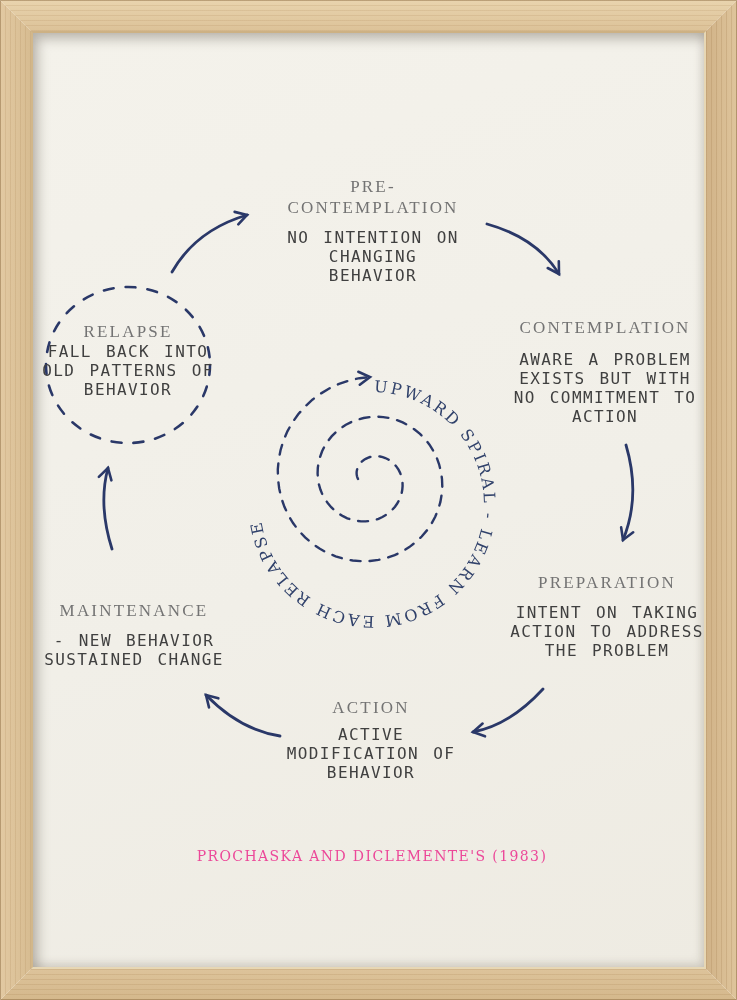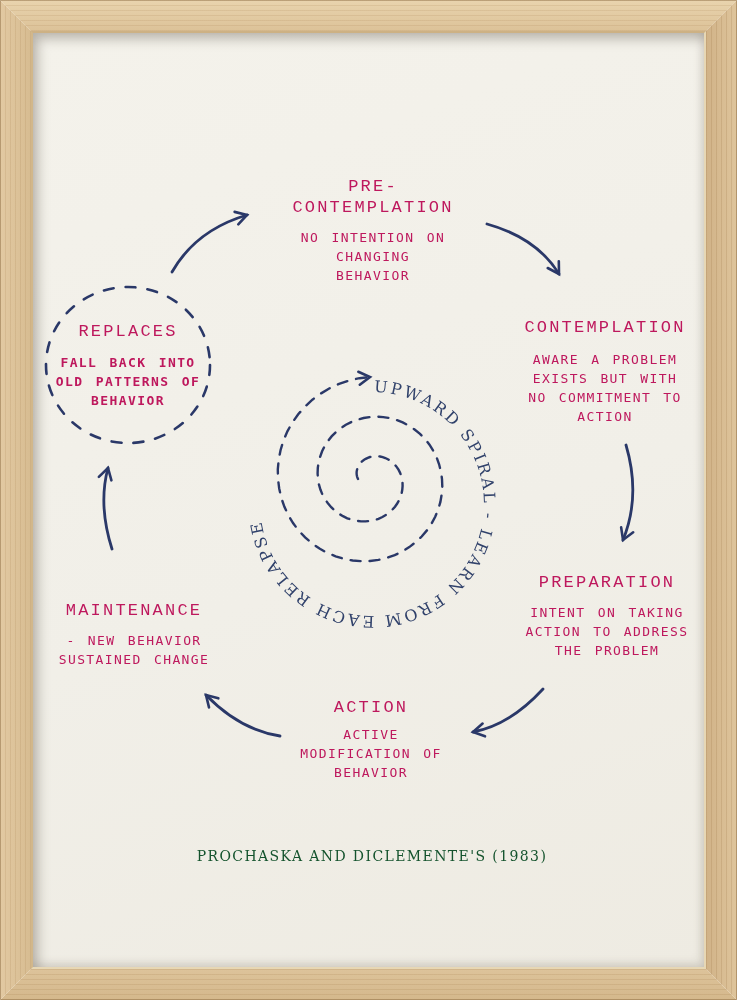--- a/index.html
+++ b/index.html
@@ -42,47 +42,47 @@
   .paper{
     position:absolute;inset:33px;
     background:linear-gradient(160deg,#f4f2eb 0%,#f1efe8 55%,#eeebe2 100%);
     box-shadow:inset 5px 6px 12px rgba(94,88,76,.38), inset -3px -4px 8px rgba(110,100,84,.18);
   }
   
   .svg-layer{position:absolute;left:0;top:0;width:737px;height:1000px;}
   
   .stage{position:absolute;text-align:center;transform:translateX(-50%);}
   .heading{
-    font-family:Liberation Mono, monospace;
+    font-family:Liberation Serif, serif;
     font-size:17px;line-height:21px;letter-spacing:2.2px;
-    color:#be185d;font-weight:400;white-space:nowrap;
+    color:#737373;font-weight:400;white-space:nowrap;
   }
   .desc{
     font-family:"DejaVu Sans Mono","Liberation Mono",monospace;
-    font-size:13px;line-height:19px;letter-spacing:1.4px;word-spacing:3px;
-    color:#be185d;white-space:nowrap;
+    font-size:16px;line-height:19px;letter-spacing:1.4px;word-spacing:3px;
+    color:#404040;white-space:nowrap;
   }
   .desc div{white-space:nowrap;}
   #stage-pre{left:373px;top:176px;width:300px;}
   #stage-pre .desc{margin-top:10px;}
   #stage-contemplation{left:605px;top:317px;width:280px;}
   #stage-contemplation .desc{margin-top:12px;}
   #stage-preparation{left:607px;top:572px;width:280px;}
   #stage-preparation .desc{margin-top:10px;}
   #stage-action{left:371px;top:697px;width:280px;}
   #stage-action .desc{margin-top:7px;}
   #stage-maintenance{left:134px;top:600px;width:250px;}
   #stage-maintenance .desc{margin-top:10px;}
   #stage-relapse{left:128px;top:321px;width:210px;}
-  #stage-relapse .desc{margin-top:11px;font-weight:bold;}
+  #stage-relapse .desc{margin-top:0;}
   .footer{
     position:absolute;left:372px;top:845px;transform:translateX(-50%);
     text-align:center;white-space:nowrap;
     font-family:"DejaVu Serif","Liberation Serif",serif;
-    font-size:14px;line-height:22px;letter-spacing:1.4px;color:#14532d;
+    font-size:14px;line-height:22px;letter-spacing:1.4px;color:#ec4899;
   }
 </style>
 </head>
 <body>
 
 <div class="artwork">
 
   <div class="frame-piece frame-top"></div>
   <div class="frame-piece frame-bottom"></div>
   <div class="frame-piece frame-left"></div>
@@ -165,21 +165,21 @@
       <div>MAINTENANCE</div>
     </div>
     <div class="desc">
       <div>- NEW BEHAVIOR</div>
       <div>SUSTAINED CHANGE</div>
     </div>
   </div>
 
   <div class="stage" id="stage-relapse">
     <div class="heading">
-      <div>REPLACES</div>
+      <div>RELAPSE</div>
     </div>
     <div class="desc">
       <div>FALL BACK INTO</div>
       <div>OLD PATTERNS OF</div>
       <div>BEHAVIOR</div>
     </div>
   </div>
 
   <div class="footer">
     <div>PROCHASKA AND DICLEMENTE'S (1983)</div>

